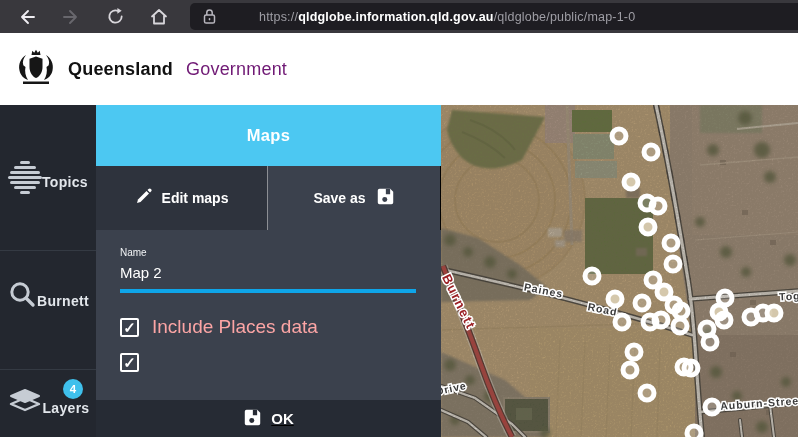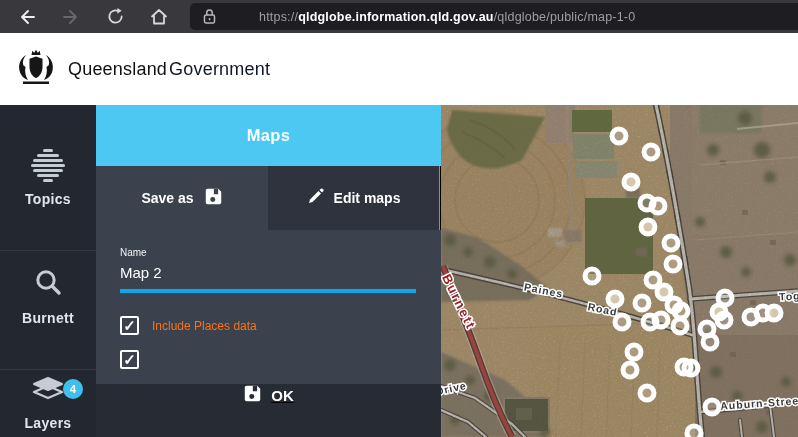--- a/index.html
+++ b/index.html
@@ -14,29 +14,29 @@
   .url-bar { margin-left:14px; height:27px; flex:1; background:#1e1d22; border-radius:5px 0 0 5px;
              display:flex; align-items:center; padding-left:12px; overflow:hidden; }
   .lock-wrap { margin-right:42px; display:flex; align-items:center; }
   .url-text { font-size:12.5px; color:#9f9ea5; white-space:nowrap; letter-spacing:.2px; }
   .url-text .domain { color:#ffffff; font-weight:bold; }
 
   
   .qld-header { height:72px; background:#ffffff; display:flex; align-items:center; padding-left:14px; flex:0 0 auto; }
   .crest { margin-right:10px; }
   .org-name { font-size:18px; color:#111; letter-spacing:.2px; }
-  .org-name b { font-weight:normal; margin-right:2px; }
-  .org-name span.gov { font-weight:400; color:#0f172a; }
+  .org-name b { font-weight:bold; margin-right:13px; }
+  .org-name span.gov { font-weight:400; color:#701a75; }
 
   
   .main-row { flex:1; display:flex; min-height:0; }
 
   
   .sidebar { width:96px; background:#23272f; color:#dde1e7; display:flex; flex-direction:column; flex:0 0 auto; }
-  .side-item { display:flex; flex-direction:column; align-items:center; justify-content:center; position:relative;margin-top:28px; }
+  .side-item { display:flex; flex-direction:row; align-items:center; justify-content:center; position:relative;margin-top:28px; }
   .side-item.topics { height:120px; }
   .side-item.search { height:121px; border-top:1px solid #343a43; }
   .side-item.layers { height:91px; border-top:1px solid #343a43; }
   .side-label { font-size:14px; font-weight:bold; margin-top:9px; color:#e2e6eb; letter-spacing:.3px; }
   .topics-icon { display:flex; flex-direction:column; align-items:center; gap:2px; }
   .topics-icon i { display:block; height:3px; border-radius:2px; background:#c6ccd4; }
   .badge { position:absolute; top:9px; right:13px; width:20px; height:20px; border-radius:50%;
            background:#3fc0ec; color:#fff; font-size:11.5px; font-weight:bold;
            display:flex; align-items:center; justify-content:center; }
 
@@ -52,22 +52,22 @@
   .panel-form { flex:1; background:#3b414d; padding:17px 24px 0 24px; color:#fff; }
   .field-label { font-size:10px; color:#f2f4f6; }
   .name-input { display:block; width:296px; margin-top:6px; background:transparent; border:none;
                 border-bottom:4px solid #0ea5e9; color:#ffffff; font-size:15px;
                 font-family:"Liberation Sans",sans-serif; padding:0 0 8px 0; outline:none; }
   .check-row { display:flex; align-items:center; margin-top:15px; }
   .check-row.first { margin-top:23px; }
   .checkbox { width:19px; height:19px; border:2px solid #ffffff; border-radius:2px;
               display:flex; align-items:center; justify-content:center;
               color:#fff; font-size:15px; font-weight:bold; line-height:1; }
-  .check-label { margin-left:13px; font-size:12px; color:#f97316; }
-  .panel-footer { height:53px; background:#262b34; display:flex; align-items:flex-start; justify-content:center;text-decoration:underline; }
+  .check-label { margin-left:13px; font-size:19px; color:#fca5a5; }
+  .panel-footer { height:37px; background:#262b34; display:flex; align-items:center; justify-content:center;text-decoration:underline; }
   .ok-button { display:flex; align-items:center; gap:9px; color:#fff; font-size:15px; font-weight:bold; cursor:default; }
 
   
   .map-wrap { width:357px; height:332px; flex:0 0 auto; position:relative; background:#c9aa7c; }
   .rlabel { font-family:"Liberation Sans",sans-serif; font-weight:bold; paint-order:stroke;
             stroke:#ffffff; stroke-width:3px; letter-spacing:1px; }
   .rlabel.road { font-size:10.5px; fill:#3b3b3b; }
   .rlabel.highway { font-size:13px; fill:#9c2126; letter-spacing:2px; }
   .marker { fill:#ffffff; fill-opacity:.18; stroke:#ffffff; stroke-width:5px; }
   .marker.solid { fill:#d8cbb0; fill-opacity:.95; }
@@ -161,38 +161,38 @@
           </svg>
         </span>
         <span class="side-label">Layers</span>
       </div>
     </div>
 
     <div class="maps-panel">
       <div class="panel-title">Maps</div>
 
       <div class="tabs">
+        <div class="tab edit">
+          <span>
+            <svg width="17" height="17" viewBox="0 0 17 17">
+              <path d="M2 15 L3 11.5 L11.5 3 L14 5.5 L5.5 14 Z" fill="#ffffff"></path>
+              <path d="M12.5 2 L15 4.5 L16 3.5 A1.4 1.4 0 0 0 13.5 1 Z" fill="#ffffff"></path>
+            </svg>
+          </span>
+          <span>Edit maps</span>
+        </div>
         <div class="tab save">
           <span>Save as</span>
           <span>
             <svg width="19" height="19" viewBox="0 0 16 16">
               <path d="M1.5 3 A1.5 1.5 0 0 1 3 1.5 H12 L14.5 4 V13 A1.5 1.5 0 0 1 13 14.5 H3 A1.5 1.5 0 0 1 1.5 13 Z" fill="#ffffff"></path>
               <rect x="8.3" y="1.5" width="3.6" height="4.6" fill="#3b414d"></rect>
               <circle cx="7.4" cy="10.6" r="2.1" fill="#3b414d"></circle>
             </svg>
           </span>
-        </div>
-        <div class="tab edit">
-          <span>
-            <svg width="17" height="17" viewBox="0 0 17 17">
-              <path d="M2 15 L3 11.5 L11.5 3 L14 5.5 L5.5 14 Z" fill="#ffffff"></path>
-              <path d="M12.5 2 L15 4.5 L16 3.5 A1.4 1.4 0 0 0 13.5 1 Z" fill="#ffffff"></path>
-            </svg>
-          </span>
-          <span>Edit maps</span>
         </div>
       </div>
 
       <div class="panel-form">
         <div class="field-label">Name</div>
         <input class="name-input" type="text" value="Map 2" style="">
         <div class="check-row first">
           <span class="checkbox">
               <span>✓</span>
             </span>

